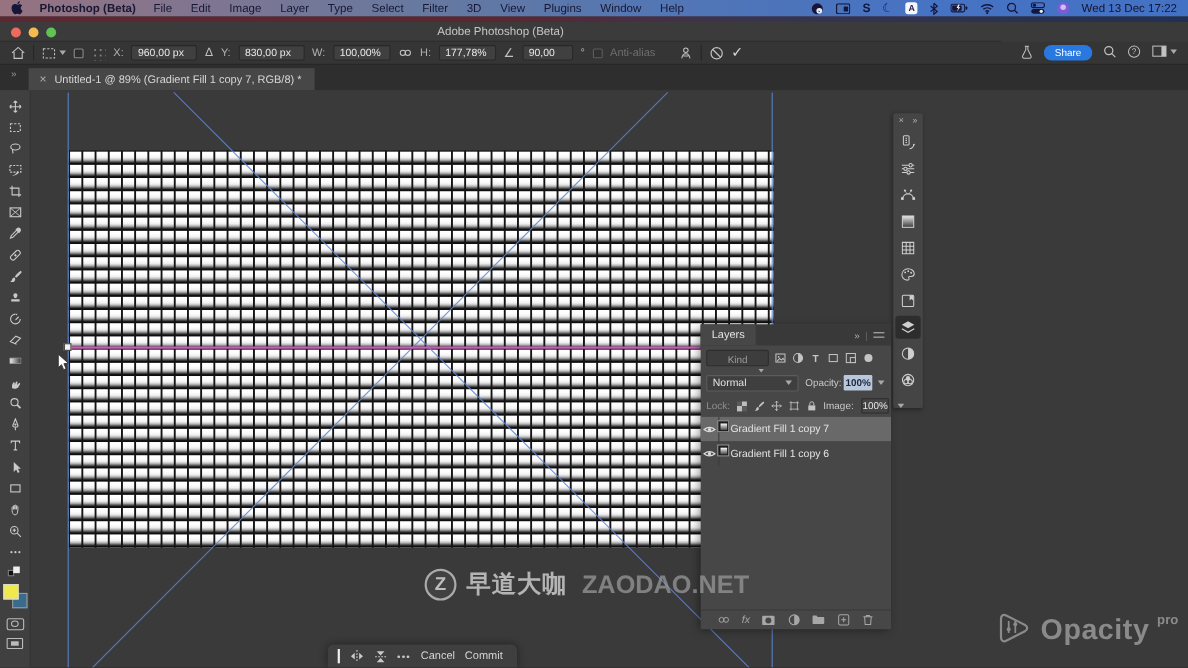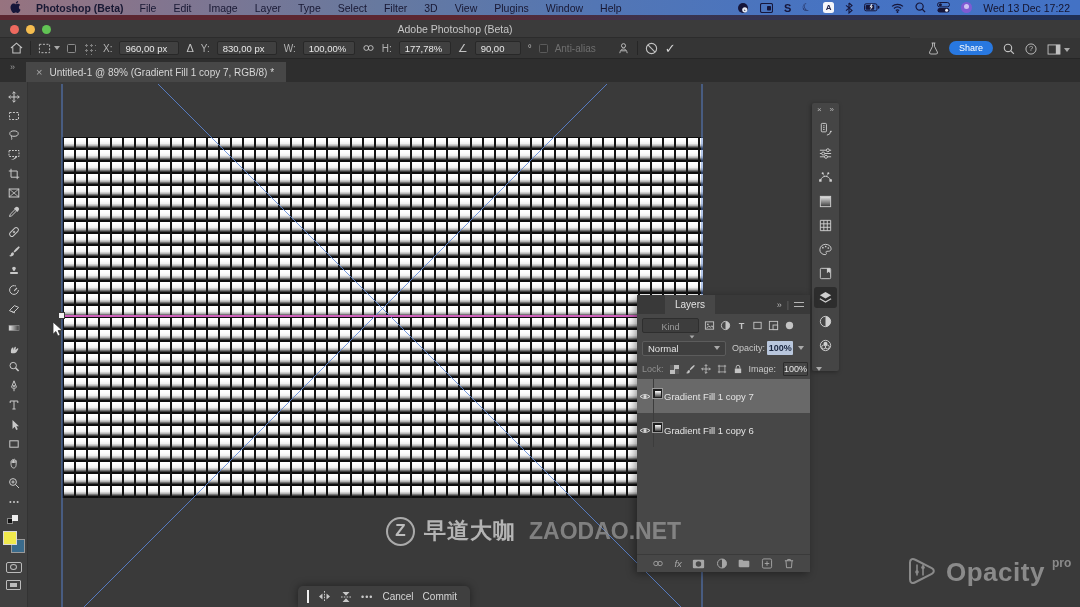--- a/index.html
+++ b/index.html
@@ -45,21 +45,21 @@
   .ob-ic{ display:inline-flex; align-items:center; color:#c2c2c2; }
   .chk{ width:9px; height:9px; border:1px solid #8a8a8a; border-radius:1.5px; background:#2e2e2e; }
   .refpoint{ width:13px; height:13px; opacity:.55;
     background-image:radial-gradient(#bbb 1px, transparent 1.2px); background-size:5px 5px;
     background-position:1px 1px; }
   .ob-label{ color:#b2b2b2; }
   .ob-val{ height:14px; background:#404040; border:1px solid #282828; border-radius:2px;
     color:#e8e8e8; font-size:9.5px; display:inline-flex; align-items:center; padding:0 5px; }
   .w60{ width:60px; } .w52{ width:52px; } .w46{ width:46px; }
   .dim{ opacity:.45; }
-  .ob-right{ margin-left:auto; display:flex; align-items:flex-end; gap:10px; }
+  .ob-right{ margin-left:auto; display:flex; align-items:flex-start; gap:10px; }
   .share-btn{ background:#2878e0; color:#fff; font-size:9px; height:14px; padding:0 10px;
     border-radius:8px; display:inline-flex; align-items:center; border:none; }
   .chev{ width:0; height:0; border-left:3px solid transparent; border-right:3px solid transparent;
     border-top:4px solid #a9a9a9; display:inline-block; margin-left:3px; }
 
   
   .tabbar{ position:absolute; left:0; top:59px; width:1080px; height:23px; background:#2e2e2e;
     display:flex; align-items:flex-end; }
   .tab-collapse{ width:26px; text-align:center; color:#9a9a9a; font-size:9px; align-self:flex-start;
     padding-top:3px; letter-spacing:1px; }
@@ -112,21 +112,21 @@
     color:#cfcfcf; margin-top:3px; }
   .dock-ic svg{ width:15px; height:15px; }
   .dock-ic.sel{ background:#2d2d2d; border-radius:3px; }
 
   
   .layers{ position:absolute; left:637px; top:213px; width:173px; height:277px; background:#474747;
     box-shadow:-2px 2px 8px rgba(0,0,0,.4); z-index:6; display:flex; flex-direction:column;
     color:#cfcfcf; font-size:9.5px; }
   .lp-head{ height:19px; background:#393939; display:flex; align-items:stretch; flex:none; }
   .lp-tab{ background:#474747; display:flex; align-items:center; padding:0 10px; color:#e3e3e3;
-    font-size:10px;margin-left:28px; }
+    font-size:10px; }
   .lp-headr{ margin-left:auto; display:flex; align-items:center; gap:5px; padding-right:6px;
     color:#b5b5b5; font-size:9px; }
   .lp-burger{ display:inline-block; width:10px; border-top:1px solid #b5b5b5;
     border-bottom:1px solid #b5b5b5; height:5px; }
   .lp-filter{ height:23px; display:flex; align-items:center; padding:0 5px; gap:4px; flex:none; }
   .kindbox{ width:57px; height:15px; background:#3d3d3d; border:1px solid #2e2e2e; border-radius:2px;
     display:flex; align-items:center; gap:3px; padding:0 3px; color:#9c9c9c; font-size:9px;flex-direction:column; }
   .kindbox .chev{ margin-left:auto; transform:scale(.8); }
   .f-ic{ width:13px; height:13px; display:flex; align-items:center; justify-content:center; color:#c4c4c4; }
   .f-ic svg{ width:11px; height:11px; }
@@ -140,21 +140,21 @@
   .spin{ width:12px; height:14px; display:flex; align-items:center; justify-content:center; }
   .lp-lock{ height:20px; display:flex; align-items:center; padding:0 5px; gap:5px; flex:none; }
   .lock-lab{ color:#8f8f8f; font-size:9px; }
   .lk-ic{ width:11px; height:11px; display:flex; align-items:center; justify-content:center; color:#c4c4c4; }
   .lk-ic svg{ width:10px; height:10px; }
   .checker{ width:9px; height:9px;
     background:conic-gradient(#bdbdbd 25%, #5a5a5a 0 50%, #bdbdbd 0 75%, #5a5a5a 0); }
   .fill-lab{ margin-left:auto; color:#c9c9c9; font-size:9px; }
   .fill-val{ width:27px; height:14px; background:#454545; border:1px solid #2c2c2c; color:#e6e6e6;
     font-size:9px; display:flex; align-items:center; justify-content:center; margin-left:2px; border-radius:1px; }
-  .lrow{ height:34px; display:flex; align-items:center; flex:none; }
+  .lrow{ height:22px; display:flex; align-items:center; flex:none; }
   .lrow.sel{ background:#696969; }
   .eye-cell{ width:17px; display:flex; align-items:center; justify-content:center;
     border-right:1px solid #3c3c3c; align-self:stretch; color:#dcdcdc; }
   .thumbwrap{ position:relative; margin:0 5px 0 5px; flex:none; }
   .thumb{ width:23px; height:16px; }
   .thumb.grid{ background-color:#111;
     background-image:linear-gradient(90deg,#111 0 1px,transparent 1px),
       linear-gradient(180deg,#111 0 .6px,#fff .6px 2.4px,#888 3.1px,#111 4px);
     background-size:4px 4px; }
   .thumb.sel-border{ outline:1px solid #e8e8e8; }

